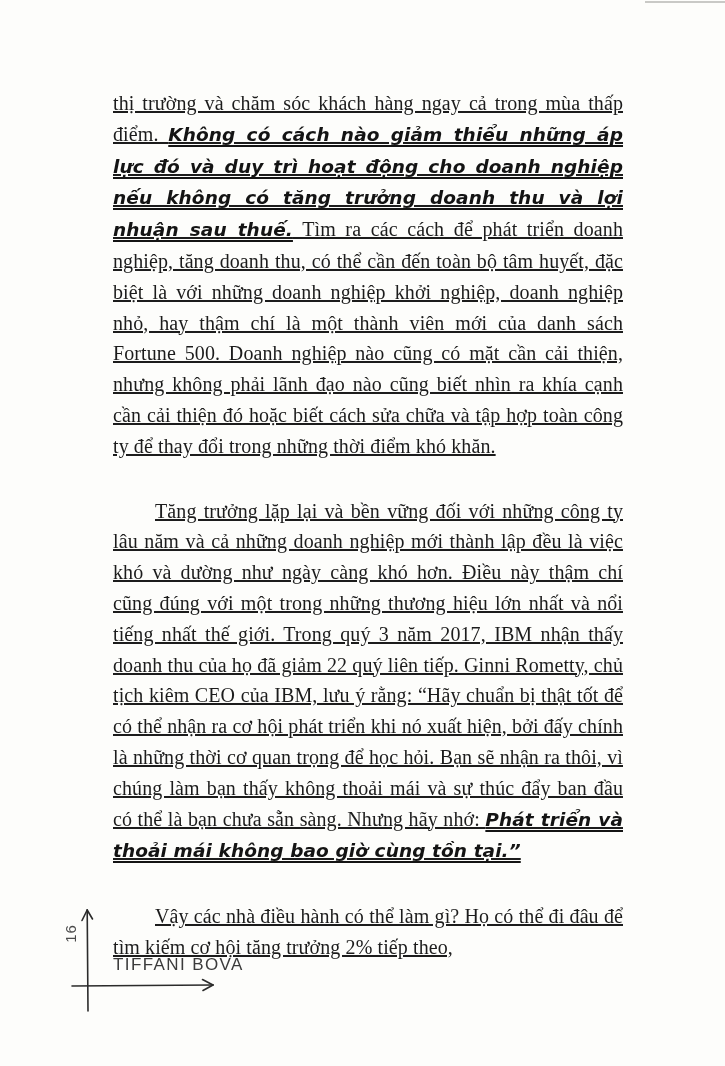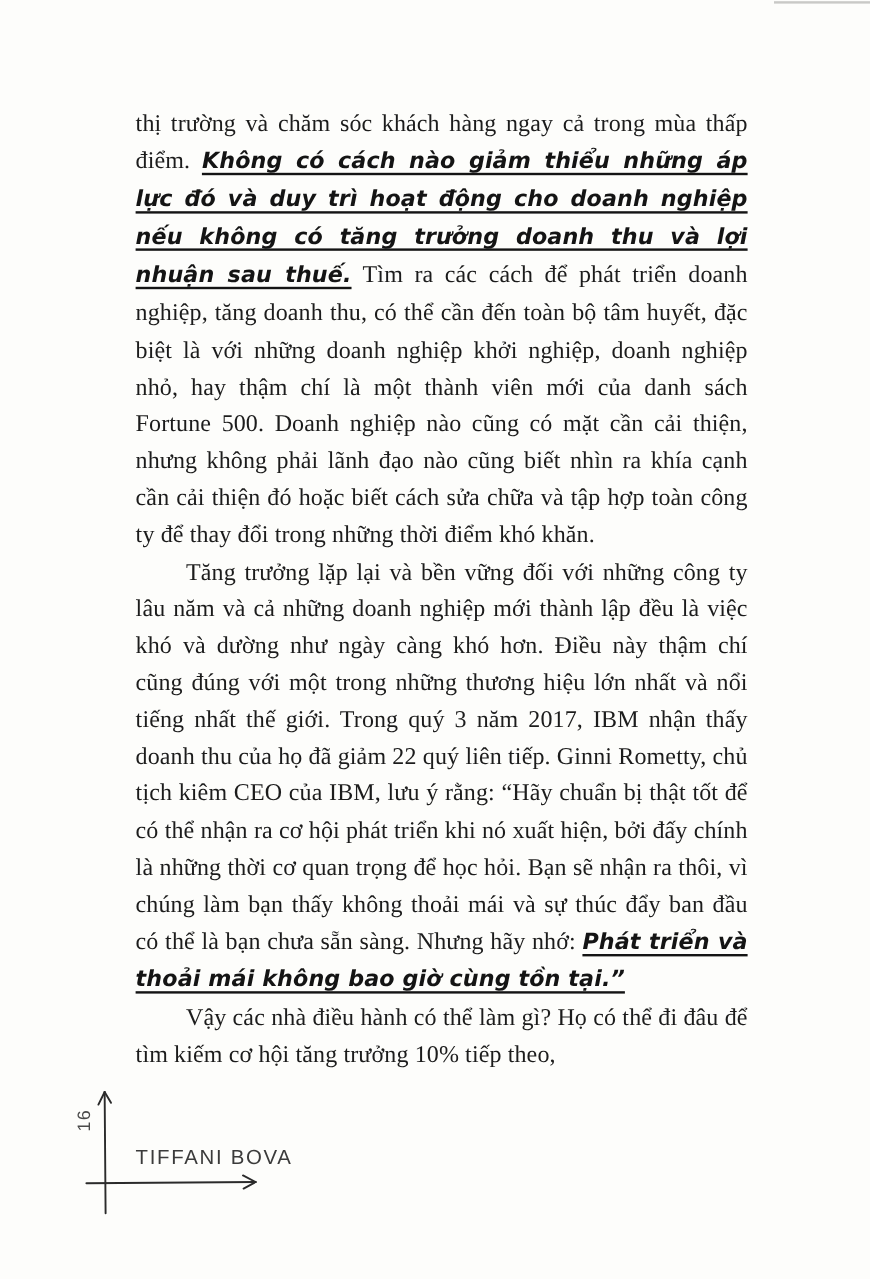--- a/index.html
+++ b/index.html
@@ -25,22 +25,22 @@
   .text-block {
     position: absolute;
     left: 113px;
     top: 88px;
     width: 510px;
     font-size: 20px;
     line-height: 30.8px;
     text-align: justify;
     letter-spacing: 0.1px;
   }
-  .para { text-align: justify; }
-  .para.indent { text-indent: 42px; }
+  .para { text-align: justify; text-decoration: underline; }
+  .para.indent { text-indent: 42px; margin-top: 34px; }
   .script {
     font-family: "DejaVu Sans", sans-serif;
     font-style: italic;
     font-weight: bold;
     font-size: 18.5px;
     text-decoration: underline;
     text-decoration-thickness: 1.5px;
     text-underline-offset: 4px;
     color: #141414;
   }
@@ -80,21 +80,21 @@
 </head>
 <body>
 
 <div class="page">
 
   <div class="scan-edge"></div>
 
   <div class="text-block">
     <p class="para"><span>thị trường và chăm sóc khách hàng ngay cả trong mùa thấp điểm. </span><span class="script">Không có cách nào giảm thiểu những áp lực đó và duy trì hoạt động cho doanh nghiệp nếu không có tăng trưởng doanh thu và lợi nhuận sau thuế.</span><span> Tìm ra các cách để phát triển doanh nghiệp, tăng doanh thu, có thể cần đến toàn bộ tâm huyết, đặc biệt là với những doanh nghiệp khởi nghiệp, doanh nghiệp nhỏ, hay thậm chí là một thành viên mới của danh sách Fortune 500. Doanh nghiệp nào cũng có mặt cần cải thiện, nhưng không phải lãnh đạo nào cũng biết nhìn ra khía cạnh cần cải thiện đó hoặc biết cách sửa chữa và tập hợp toàn công ty để thay đổi trong những thời điểm khó khăn.</span></p>
     <p class="para indent"><span>Tăng trưởng lặp lại và bền vững đối với những công ty lâu năm và cả những doanh nghiệp mới thành lập đều là việc khó và dường như ngày càng khó hơn. Điều này thậm chí cũng đúng với một trong những thương hiệu lớn nhất và nổi tiếng nhất thế giới. Trong quý 3 năm 2017, IBM nhận thấy doanh thu của họ đã giảm 22 quý liên tiếp. Ginni Rometty, chủ tịch kiêm CEO của IBM, lưu ý rằng: “Hãy chuẩn bị thật tốt để có thể nhận ra cơ hội phát triển khi nó xuất hiện, bởi đấy chính là những thời cơ quan trọng để học hỏi. Bạn sẽ nhận ra thôi, vì chúng làm bạn thấy không thoải mái và sự thúc đẩy ban đầu có thể là bạn chưa sẵn sàng. Nhưng hãy nhớ: </span><span class="script">Phát triển và thoải mái không bao giờ cùng tồn tại.”</span></p>
-    <p class="para indent"><span>Vậy các nhà điều hành có thể làm gì? Họ có thể đi đâu để tìm kiếm cơ hội tăng trưởng 10% tiếp theo,</span></p>
+    <p class="para indent"><span>Vậy các nhà điều hành có thể làm gì? Họ có thể đi đâu để tìm kiếm cơ hội tăng trưởng 2% tiếp theo,</span></p>
   </div>
 
   <div class="page-number">
     <span>16</span>
   </div>
 
   <div class="author">TIFFANI BOVA</div>
 
   <svg class="axis" width="170" height="125" viewBox="0 0 170 125" xmlns="http://www.w3.org/2000/svg">
 

